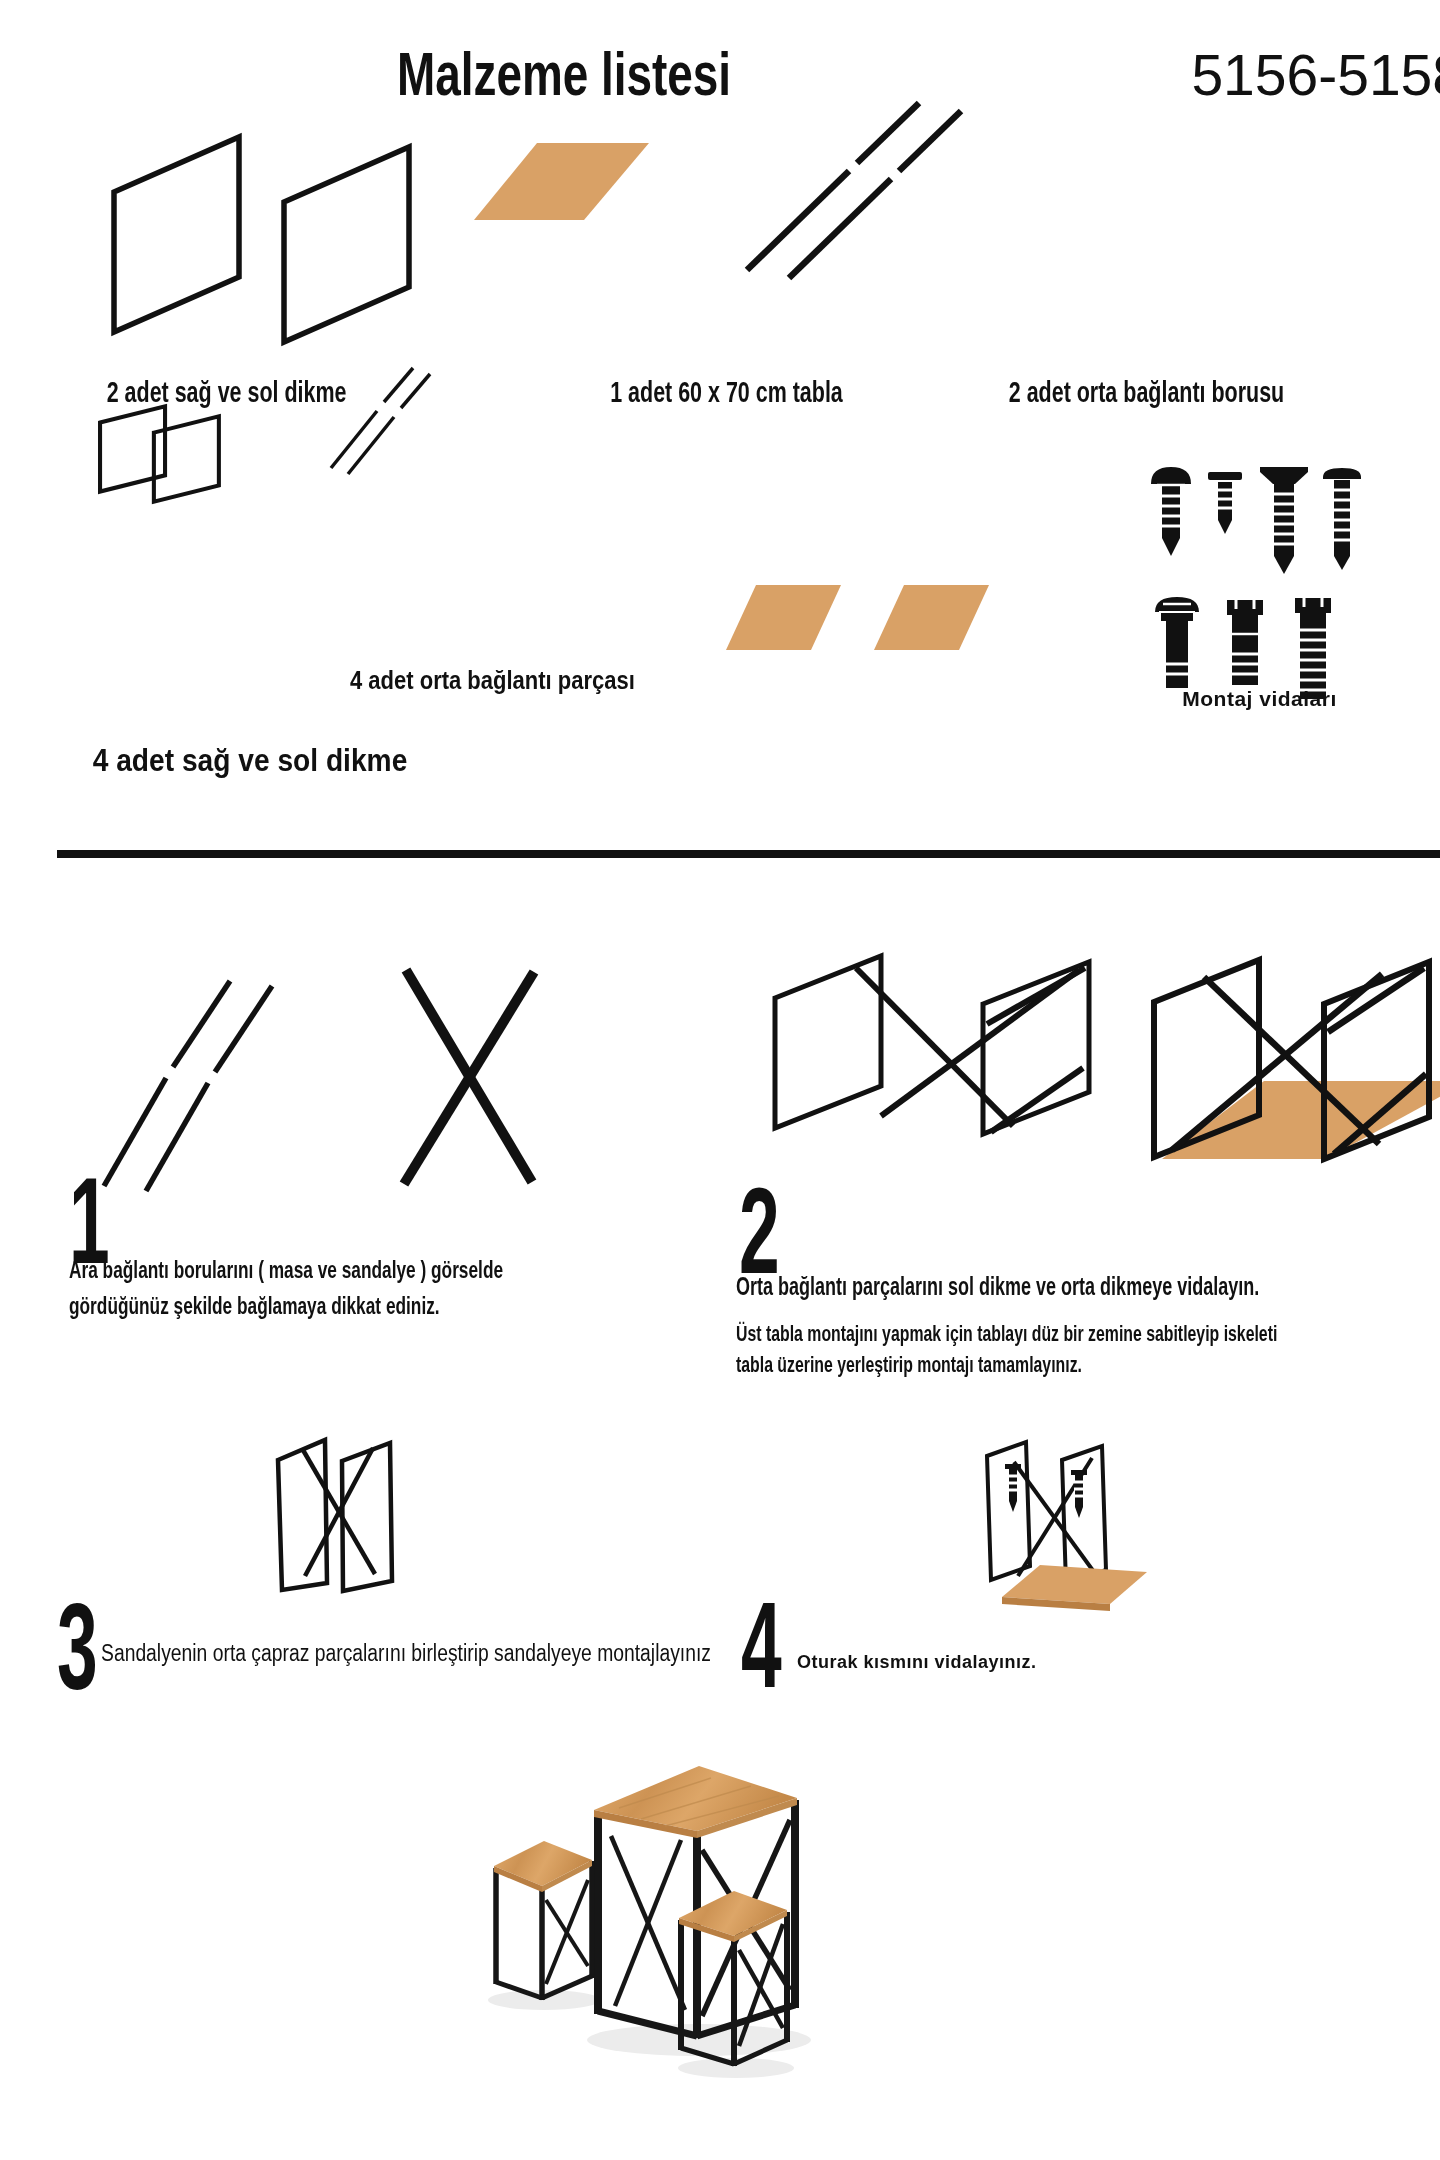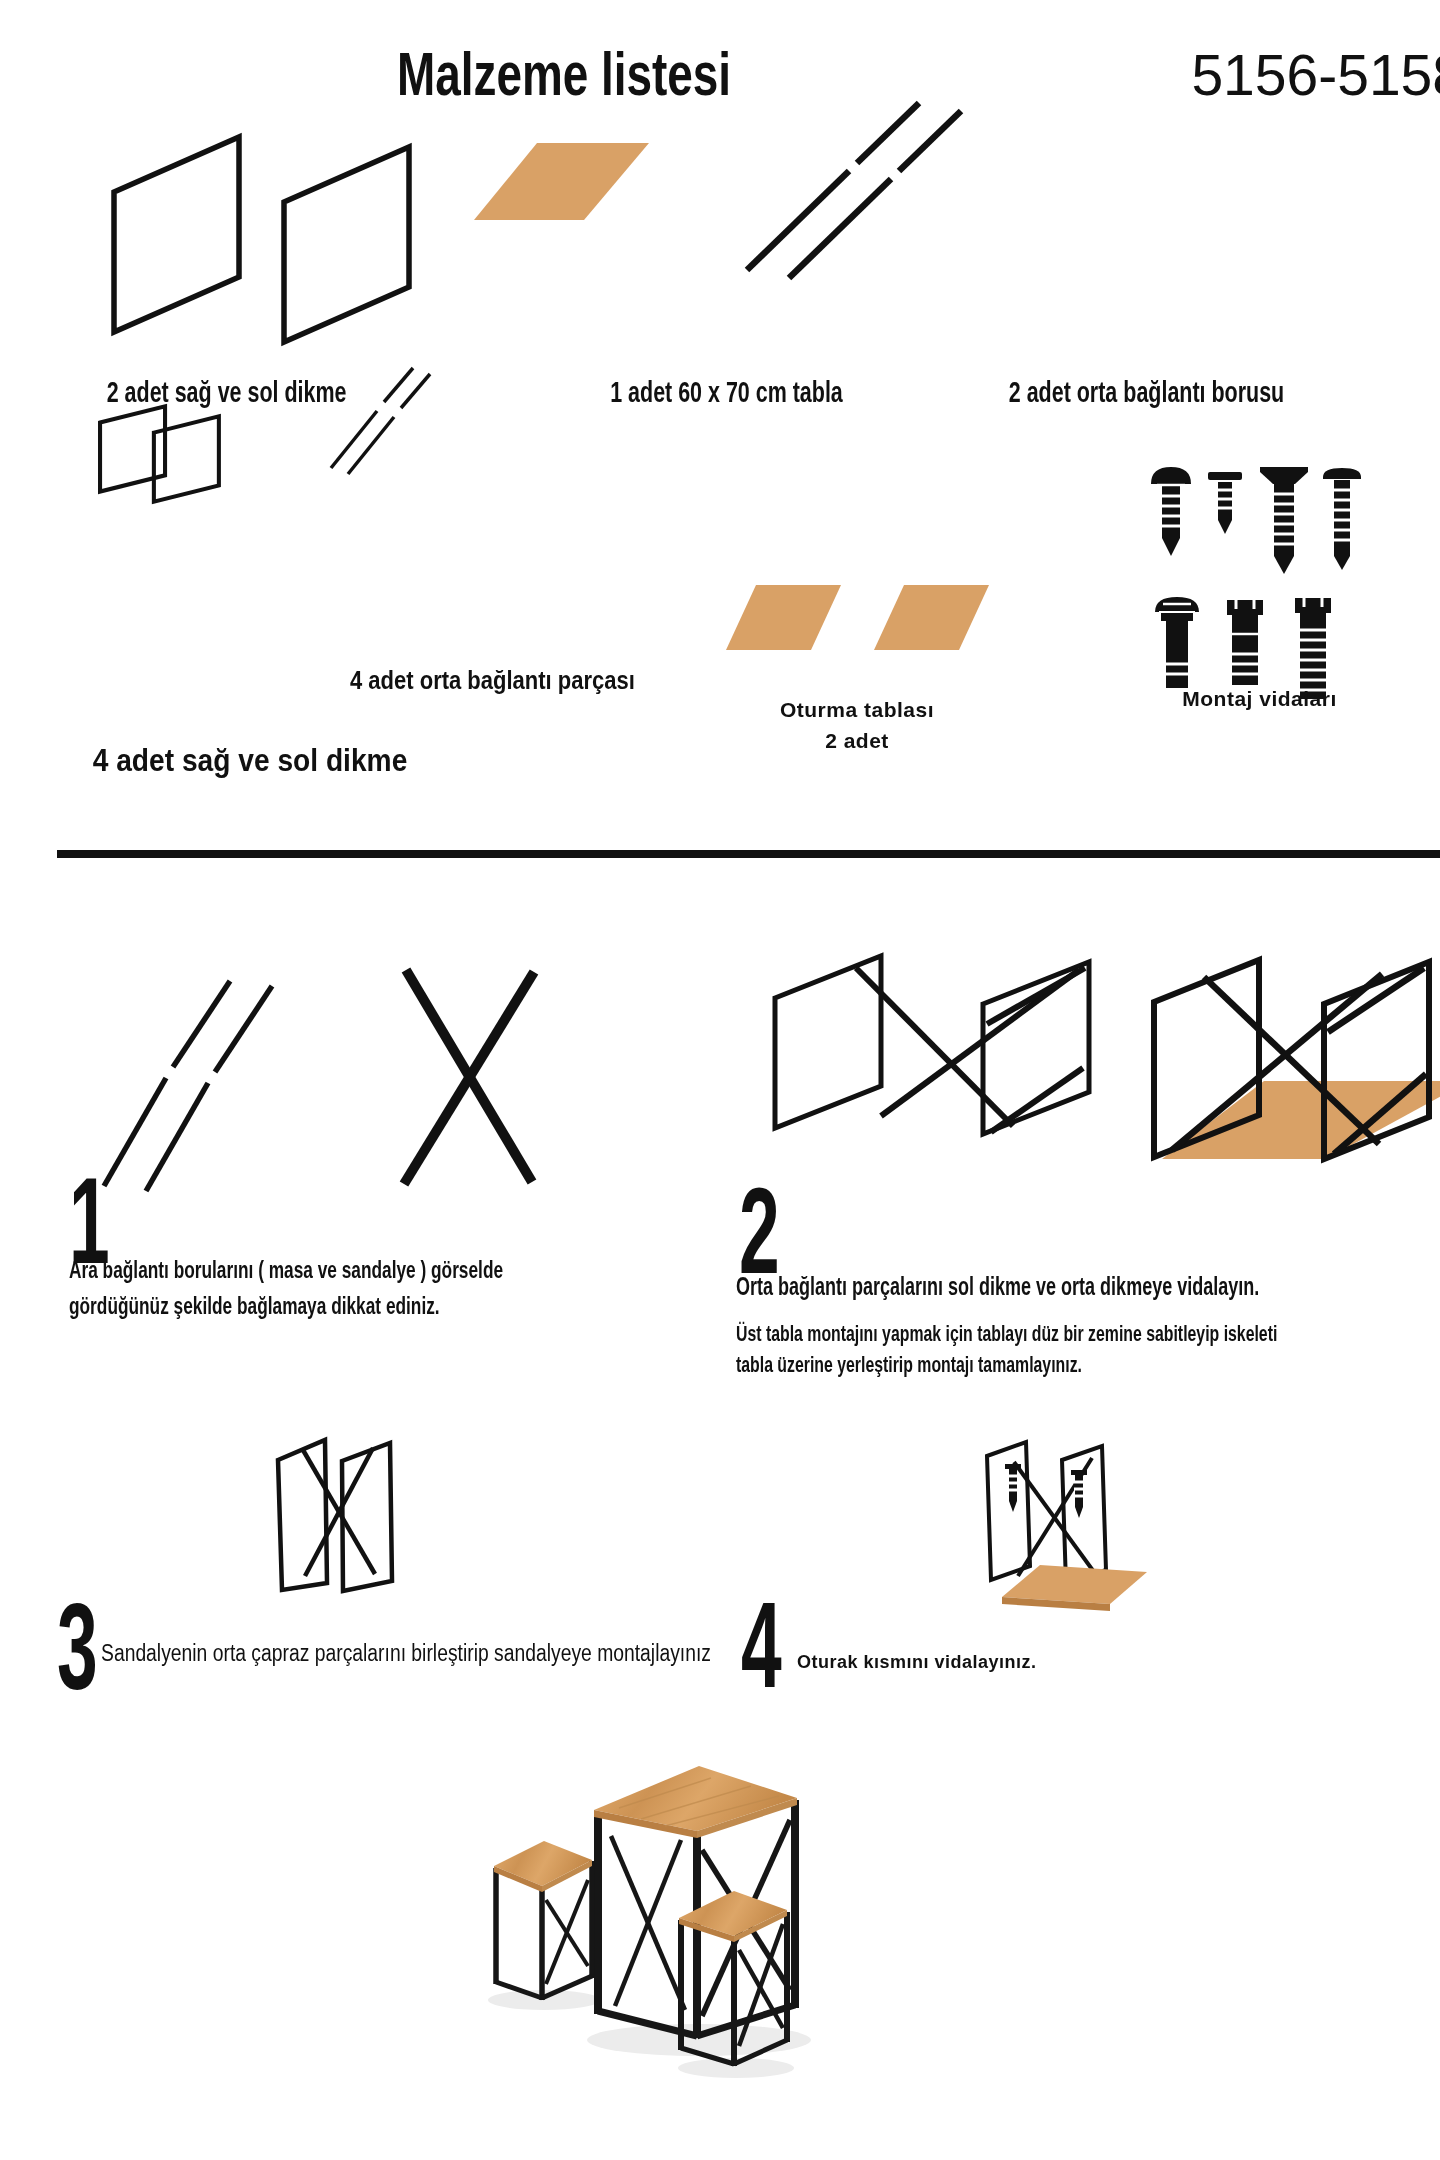--- a/index.html
+++ b/index.html
@@ -78,24 +78,20 @@
     </g>
   </svg>
 
   <div class="abs lbl din86" style="left:293px;top:666px;width:300px;font-size:25px">4 adet orta bağlantı parçası</div>
 
   <svg class="abs" style="left:685px;top:582px" width="268" height="72" viewBox="0 0 268 72">
     <polygon class="w" points="32,3 117,3 87,68 2,68"></polygon>
     <polygon class="w" points="180,3 265,3 235,68 150,68"></polygon>
   </svg>
 
-  <div class="abs lbl arial" style="left:688px;top:694px;width:260px;font-size:21px;line-height:31px">
-    <div>Oturma tablası</div>
-    <div>2 adet</div>
-  </div>
 
   <svg class="abs" style="left:1098px;top:462px" width="245" height="240" viewBox="0 0 245 240">
 
     <g>
       <path class="f" d="M14,22 Q14,5 34,5 Q54,5 54,22 Z"></path>
       <rect class="f" x="25" y="24" width="18" height="52"></rect>
       <polygon class="f" points="25,76 43,76 34,94"></polygon>
       <g class="t">
           <line x1="24" y1="34" x2="44" y2="34"></line>
           <line x1="24" y1="44" x2="44" y2="44"></line>

